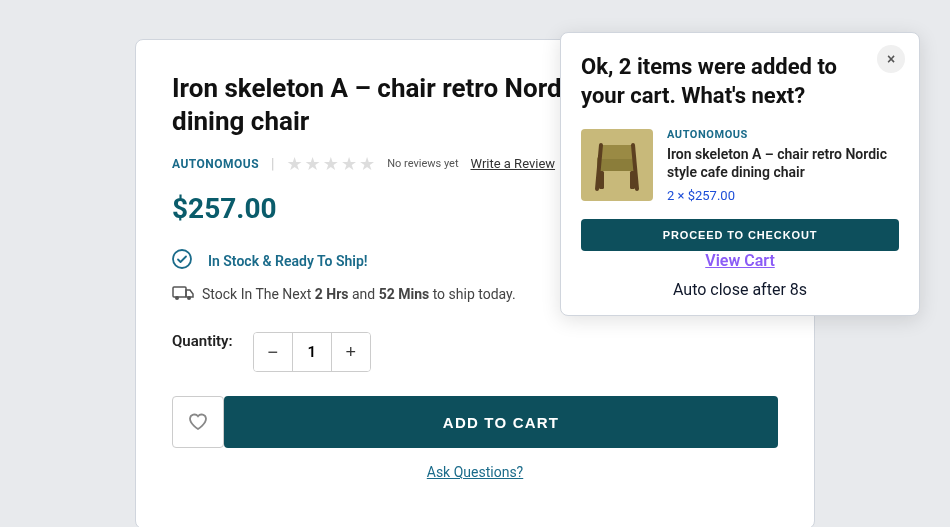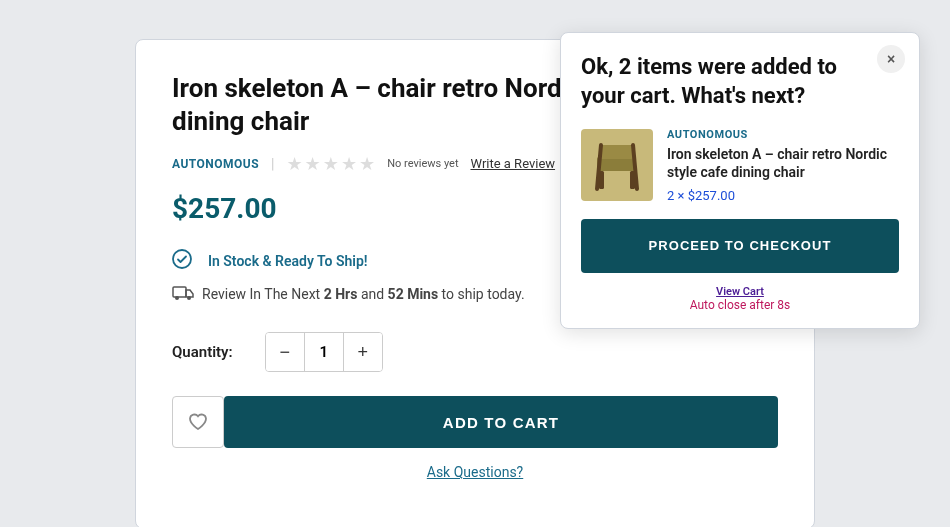--- a/index.html
+++ b/index.html
@@ -121,22 +121,22 @@
 
     .shipping-icon {
       font-size: 18px;
       color: #555;
     }
 
     .bold { font-weight: 700; }
 
     .quantity-section {
       display: flex;
-      align-items: center;
-      gap: 32px;
+      align-items: flex-start;
+      gap: 20px;
       margin-bottom: 24px;
     }
 
     .quantity-label {
       font-size: 15px;
       font-weight: 600;
       color: #222;
     }
 
     .quantity-control {
@@ -301,47 +301,47 @@
       margin-bottom: 6px;
     }
 
     .popup-quantity-price {
       font-size: 13px;
       color: #1d4ed8;
     }
 
     .proceed-btn {
       width: 100%;
-      height: 54px;
+      height: 32px;
       background: #0d4f5c;
       color: #fff;
       border: none;
       border-radius: 4px;
-      font-size: 13px;
+      font-size: 11px;
       font-weight: 700;
       letter-spacing: 0.08em;
       cursor: pointer;
       text-transform: uppercase;
-      margin-bottom: 12px;
     }
 
     .view-cart-link {
       display: block;
       text-align: center;
-      font-size: 11px;
+      font-size: 16px;
       font-weight: 600;
-      color: #4c1d95;
+      color: #8b5cf6;
       text-decoration: underline;
       cursor: pointer;
+      margin-bottom: 10px;
     }
 
     .auto-close-text {
       text-align: center;
-      font-size: 12px;
-      color: #be185d;
+      font-size: 16px;
+      color: #0f172a;
     }
   </style>
 </head>
 <body>
 
 <div class="page-wrapper">
 
   <div class="product-panel">
 
     <h1 class="product-title">Iron skeleton A – chair retro Nordic style cafe dining chair</h1>
@@ -375,21 +375,21 @@
     <div class="shipping-info">
       <span class="shipping-icon">
         <svg width="22" height="16" viewBox="0 0 22 16" fill="none">
           <rect x="1" y="3" width="13" height="10" rx="1" stroke="#555" stroke-width="1.5"></rect>
           <path d="M14 6h4l3 4v3h-7V6z" stroke="#555" stroke-width="1.5"></path>
           <circle cx="5" cy="14" r="2" fill="#555"></circle>
           <circle cx="17" cy="14" r="2" fill="#555"></circle>
         </svg>
       </span>
       <span>
-        <span>Review In The Next </span><span class="bold">2 Hrs</span><span> and </span><span class="bold">52 Mins</span><span> to ship today.</span>
+        <span>Stock In The Next </span><span class="bold">2 Hrs</span><span> and </span><span class="bold">52 Mins</span><span> to ship today.</span>
       </span>
     </div>
 
     <div class="quantity-section">
       <span class="quantity-label">Quantity:</span>
       <div class="quantity-control">
         <button class="qty-btn">−</button>
         <div class="qty-value">1</div>
         <button class="qty-btn">+</button>
       </div>

